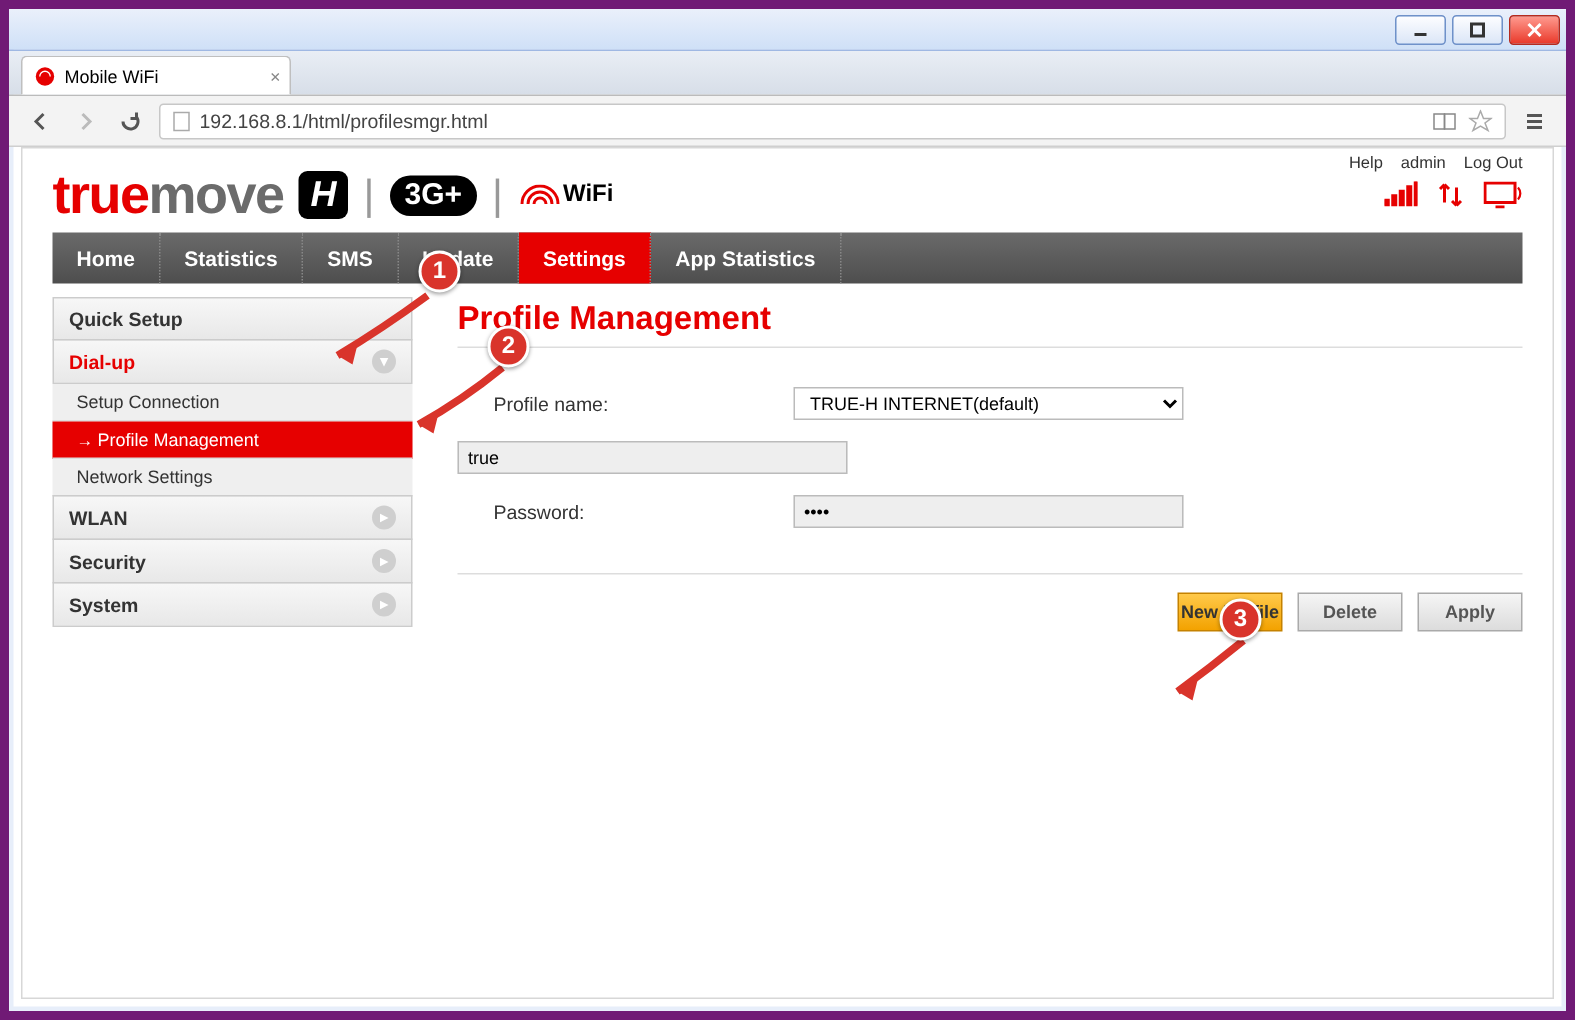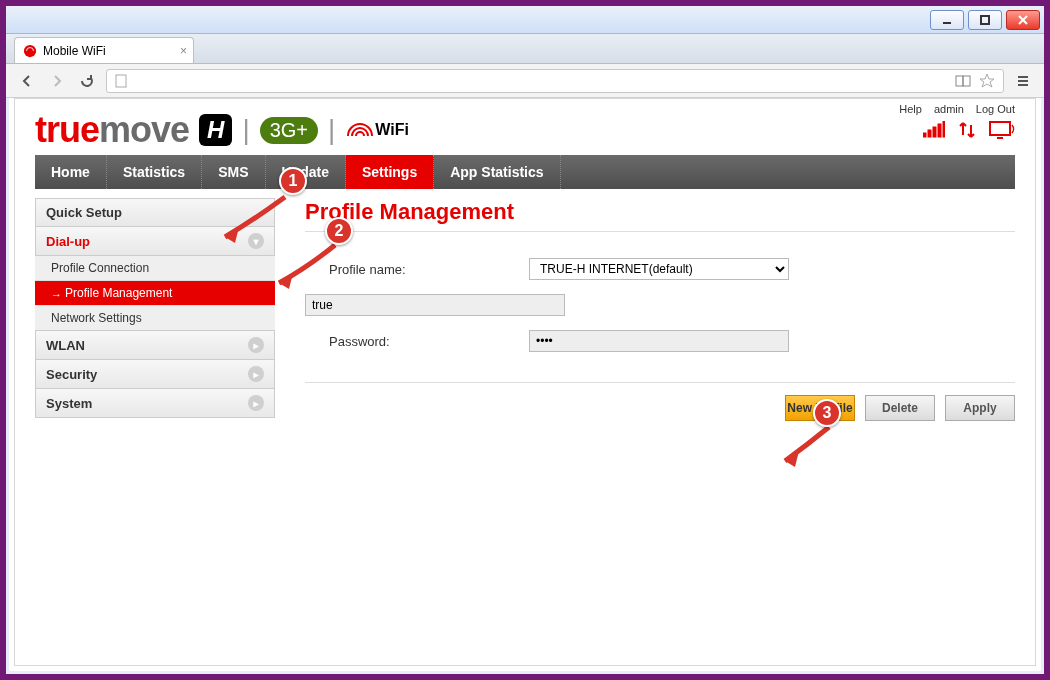--- a/index.html
+++ b/index.html
@@ -35,21 +35,21 @@
 
   
   .page { position:absolute; top:92px; left:8px; right:8px; bottom:8px; border:1px solid #d7d7d7; background:#fff; overflow:auto; }
   .topright { position:absolute; right:20px; top:4px; font-size:11px; color:#333; display:flex; gap:12px; }
   .topright span{cursor:pointer;}
   .logo-row { display:flex; align-items:center; gap:10px; padding:10px 20px 4px 20px; }
   .logo-true { font-weight:bold; font-size:36px; letter-spacing:-1px; }
   .logo-true .t{color:#e60000;}
   .logo-true .m{color:#6b6b6b;}
   .logo-h { background:#000; color:#fff; border-radius:6px; padding:2px 8px; font-size:24px; font-weight:bold; font-style:italic;}
-  .logo-3g { background:#4d7c0f; color:#fff; border-radius:14px; padding:2px 10px; font-size:20px; font-weight:normal;}
+  .logo-3g { background:#000000; color:#fff; border-radius:14px; padding:2px 10px; font-size:20px; font-weight:bold;}
   .logo-sep{color:#999; font-size:28px;}
   .logo-wifi { display:flex; flex-direction:row; align-items:center; color:#000; font-weight:bold; }
   .status-icons{ margin-left:auto; display:flex; gap:12px; align-items:flex-end;}
   .status-icons svg{stroke:#e60000; fill:#e60000;}
 
   
   .mainnav { background: linear-gradient(#6a6a6a,#4e4e4e); height:34px; display:flex; align-items:stretch; margin:0 20px; }
   .mainnav a { color:#fff; font-weight:bold; font-size:14px; text-decoration:none; padding:0 16px; display:flex; align-items:center; border-right:1px dotted #888; }
   .mainnav a.active { background:#e60000; }
 
@@ -129,20 +129,21 @@
     <div class="navbtn">
         <svg viewBox="0 0 16 16">
           <path d="M3 8a5 5 0 109-3" stroke="#555" fill="none" stroke-width="2"></path>
           <path d="M12 2v4h-4" stroke="#555" fill="none" stroke-width="2"></path>
         </svg>
       </div>
     <div class="url">
       <svg class="doc" width="12" height="14" viewBox="0 0 12 14">
           <rect x="1" y="1" width="10" height="12" fill="#fff" stroke="#aaa"></rect>
         </svg>
+      <span>192.168.8.1/html/profilesmgr.html</span>
       <div style="flex:1"></div>
       <div class="urlright">
         <svg viewBox="0 0 16 16">
             <rect x="1" y="3" width="7" height="10" fill="none" stroke="#888"></rect>
             <rect x="8" y="3" width="7" height="10" fill="none" stroke="#888"></rect>
           </svg>
         <svg viewBox="0 0 16 16">
             <path d="M8 1l2 5h5l-4 3 2 5-5-3-5 3 2-5-4-3h5z" fill="none" stroke="#aaa"></path>
           </svg>
       </div>
@@ -213,21 +214,21 @@
       <div class="sidenav">
         <div class="item">
             <span>Quick Setup</span>
           </div>
         <div class="dialup">
           <div class="item">
               <span>Dial-up</span>
               <span class="chev">▾</span>
             </div>
           <div class="sub">
-            <a>Profile Connection</a>
+            <a>Setup Connection</a>
             <a class="active">Profile Management</a>
             <a>Network Settings</a>
           </div>
         </div>
         <div class="item">
             <span>WLAN</span>
             <span class="chev">▸</span>
           </div>
         <div class="item">
             <span>Security</span>

